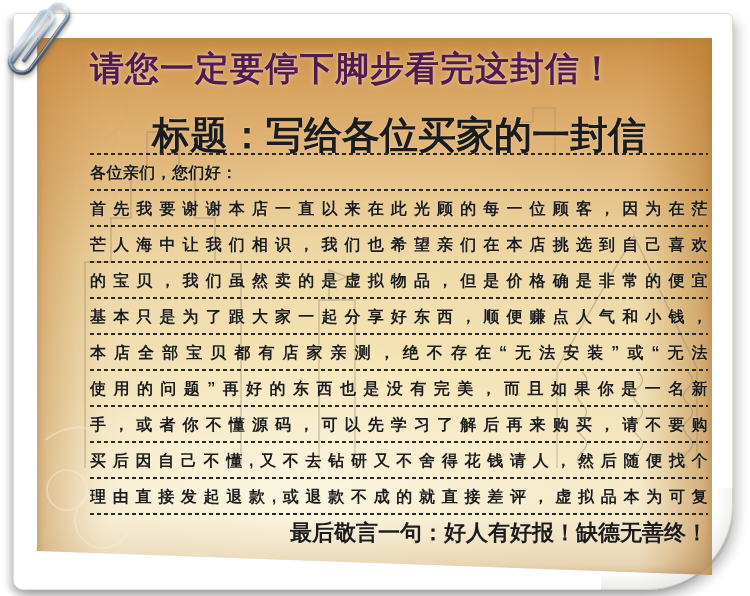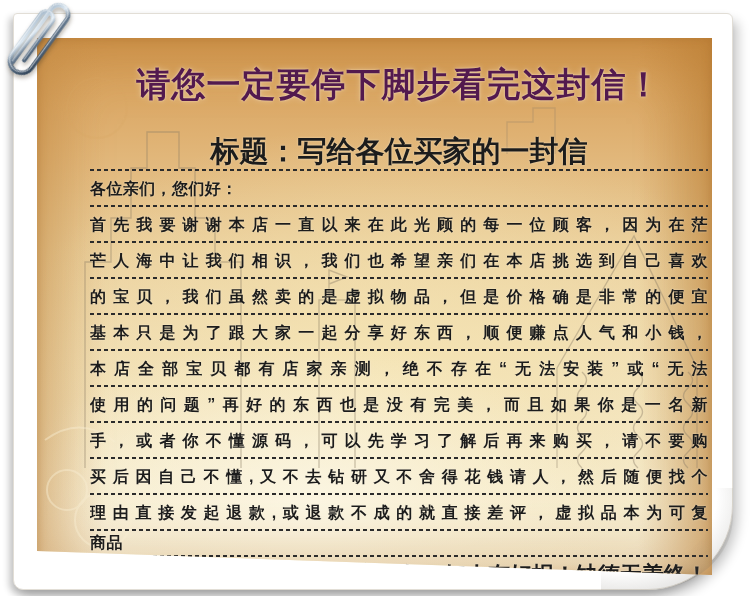--- a/index.html
+++ b/index.html
@@ -30,31 +30,31 @@
       radial-gradient(58% 46% at 52% 62%, rgba(245,228,178,.80), rgba(245,228,178,0) 100%),
       linear-gradient(180deg, var(--parchment-top,#d49a52) 0%, #dfb172 18%, #eacf9c 40%, #f1e0b8 62%, #f5ebcd 82%, var(--parchment-bottom,#f7f0da) 100%);
     box-shadow:inset 0 0 60px 14px rgba(178,114,42,.40), inset 0 0 8px 2px rgba(160,100,35,.30);
     clip-path:polygon(0 0, 100% 0, 100% 100%, 0 calc(100% - 24px));
   }
   .skyline{position:absolute;inset:0;width:100%;height:100%;}
 
   .content{position:relative;z-index:2;padding:0 4px 0 53px;}
 
   .banner{
-    margin-top:23px;line-height:46px;height:46px;
-    text-align:center;font-size:34px;font-weight:bold;letter-spacing:1px;
+    margin-top:7px;line-height:46px;height:46px;
+    font-size:34px;font-weight:bold;letter-spacing:1px;
     color:var(--banner-text,#531a4e);
     text-shadow:0 0 2px rgba(255,250,235,.65), 0 0 6px rgba(255,250,235,.35);
     white-space:nowrap;
   }
   .title-row{
     position:relative;margin-top:26px;height:38px;text-align:center;
   }
   .title{
-    font-size:29px;font-weight:bold;line-height:36px;color:var(--body-text,#1c1c1c);
+    font-size:38px;font-weight:bold;line-height:36px;color:var(--body-text,#1c1c1c);
     text-shadow:0 0 2px rgba(255,250,235,.6);
     white-space:nowrap;
   }
   .row{
     position:relative;height:36px;line-height:35px;
     font-size:16px;font-weight:bold;letter-spacing:.4px;
     color:var(--body-text,#1c1c1c);
     text-align:justify;text-align-last:justify;
     text-shadow:0 0 2px rgba(255,250,235,.55);
     overflow:hidden;
@@ -129,21 +129,20 @@
 
         <div class="row">首先我要谢谢本店一直以来在此光顾的每一位顾客，因为在茫</div>
         <div class="row">芒人海中让我们相识，我们也希望亲们在本店挑选到自己喜欢</div>
         <div class="row">的宝贝，我们虽然卖的是虚拟物品，但是价格确是非常的便宜</div>
         <div class="row">基本只是为了跟大家一起分享好东西，顺便赚点人气和小钱，</div>
         <div class="row">本店全部宝贝都有店家亲测，绝不存在“无法安装”或“无法</div>
         <div class="row">使用的问题”再好的东西也是没有完美，而且如果你是一名新</div>
         <div class="row">手，或者你不懂源码，可以先学习了解后再来购买，请不要购</div>
         <div class="row">买后因自己不懂,又不去钻研又不舍得花钱请人，然后随便找个</div>
         <div class="row">理由直接发起退款,或退款不成的就直接差评，虚拟品本为可复</div>
-        <div class="row left short">商品</div>
 
         <div class="closing">最后敬言一句：好人有好报！缺德无善终！</div>
       </div>
     </div>
 
     <div class="curl"></div>
   </div>
 
   <svg class="paperclip" viewBox="0 0 44 96" width="46" height="100" aria-hidden="true">
     <defs>

